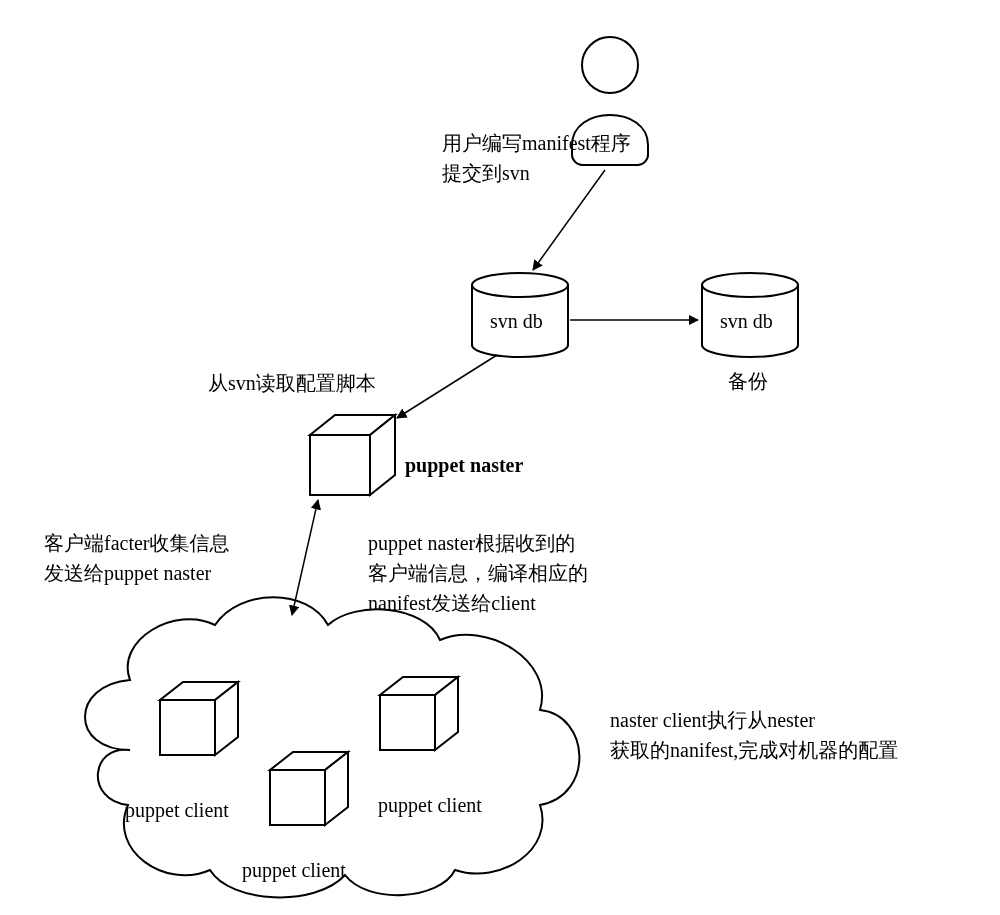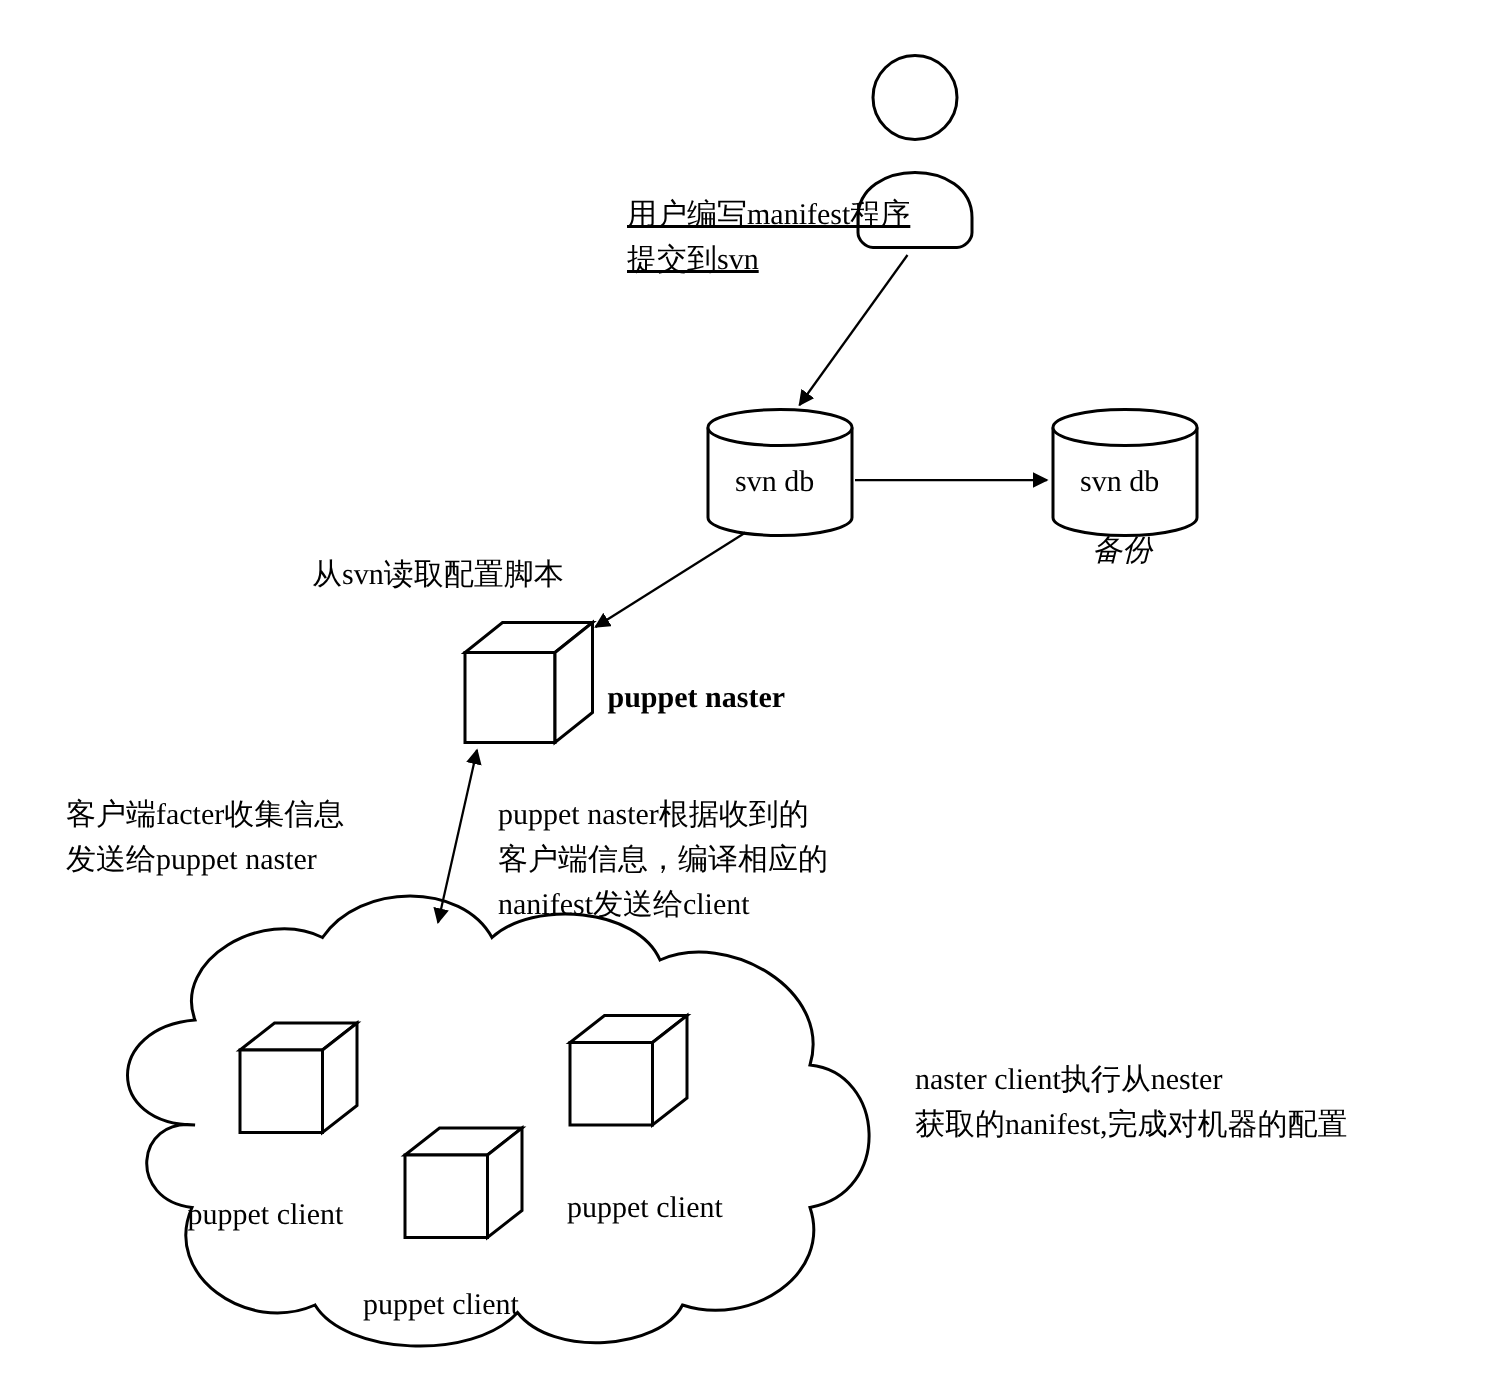--- a/index.html
+++ b/index.html
@@ -70,29 +70,29 @@
     <path d="M 270 770 L 325 770 L 325 825 L 270 825 Z"></path>
     <path d="M 325 770 L 348 752 L 348 807 L 325 825 Z"></path>
   </g>
   <g stroke="#000" stroke-width="2" fill="#fff">
     <path d="M 380 695 L 435 695 L 458 677 L 403 677 Z"></path>
     <path d="M 380 695 L 435 695 L 435 750 L 380 750 Z"></path>
     <path d="M 435 695 L 458 677 L 458 732 L 435 750 Z"></path>
   </g>
 </svg>
 
-<div class="label" style="left:418px; top:128px;text-decoration:underline;">用户编写manifest程序
+<div class="label" style="left:442px; top:128px;">用户编写manifest程序
 提交到svn</div>
 <div class="label" style="left:490px; top:306px;">svn db</div>
 <div class="label" style="left:720px; top:306px;">svn db</div>
-<div class="label" style="left:728px; top:352px;font-style:italic;">备份</div>
+<div class="label" style="left:728px; top:366px;">备份</div>
 <div class="label" style="left:180px; top:368px;margin-left:28px;">从svn读取配置脚本</div>
 <div class="label" style="left:405px; top:450px;font-weight:bold;">puppet naster</div>
 <div class="label" style="left:30px; top:528px;margin-left:14px;">客户端facter收集信息
 发送给puppet naster</div>
-<div class="label" style="left:332px; top:528px;">puppet naster根据收到的
+<div class="label" style="left:368px; top:528px;">puppet naster根据收到的
 客户端信息，编译相应的
 nanifest发送给client</div>
 <div class="label" style="left:610px; top:705px;">naster client执行从nester
 获取的nanifest,完成对机器的配置</div>
 <div class="label" style="left:125px; top:795px;">puppet client</div>
 <div class="label" style="left:242px; top:855px;">puppet client</div>
 <div class="label" style="left:378px; top:790px;">puppet client</div>
 
 </body></html>

